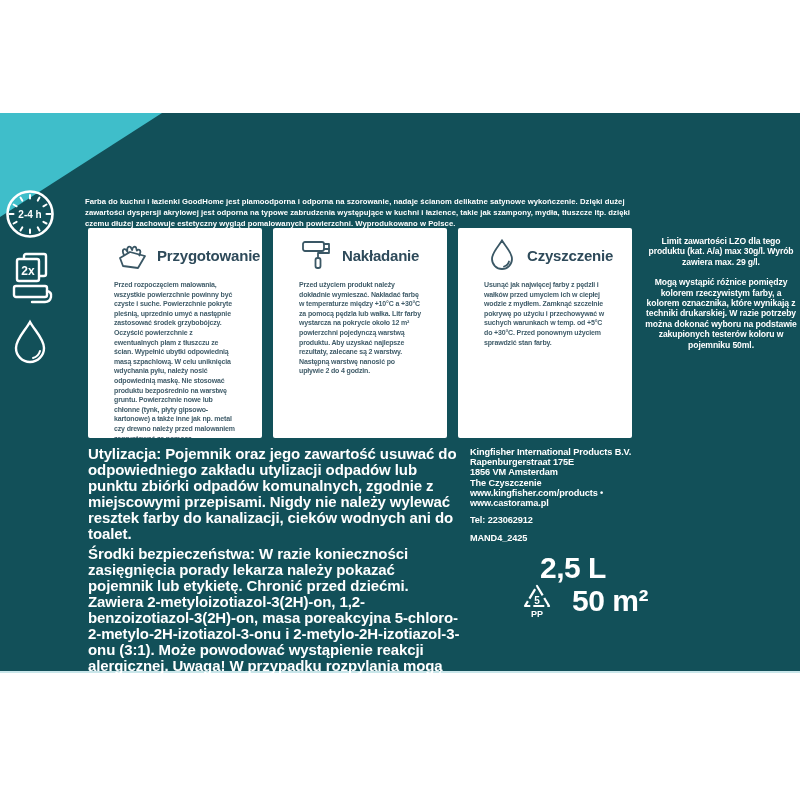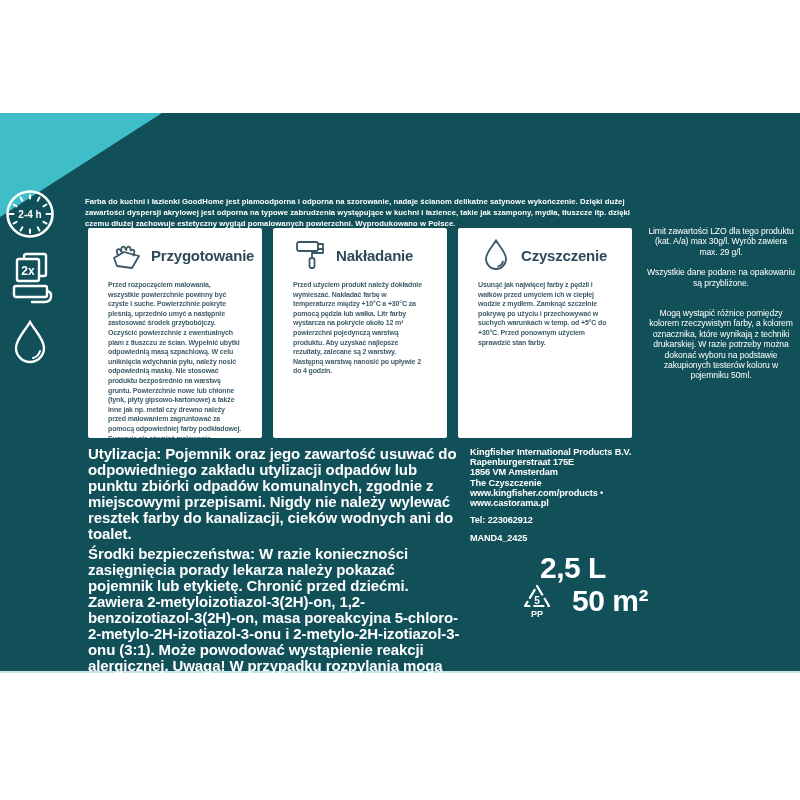--- a/index.html
+++ b/index.html
@@ -11,29 +11,29 @@
          clip-path:polygon(0 0,100% 0,0 100%);}
   
   .icon-clock{position:absolute;left:4px;top:75px;}
   .icon-coats{position:absolute;left:10px;top:137px;}
   .icon-drop-large{position:absolute;left:9px;top:205px;}
   
   .intro{position:absolute;left:85px;top:84px;width:548px;margin:0;
          color:#ffffff;font-size:7.7px;line-height:10.8px;font-weight:700;letter-spacing:.05px;}
   
   .card{position:absolute;top:115px;width:174px;height:210px;background:#ffffff;
-        border-radius:2px;padding:9px 20px;box-sizing:border-box;overflow:hidden;}
+        border-radius:2px;padding:9px 26px;box-sizing:border-box;overflow:hidden;}
   .card1{left:88px;} .card2{left:273px;} .card3{left:458px;}
   .card-head{display:flex;align-items:center;gap:7px;margin-bottom:7px;}
   .card-head svg{flex:0 0 auto;}
   .card-title{margin:0;font-size:15px;font-weight:700;color:#2e4a5a;letter-spacing:-.2px;}
   .card-body{margin:0;font-size:7px;line-height:9.6px;font-weight:600;color:#415d6a;letter-spacing:-.15px;}
   
-  .right-col{position:absolute;left:645px;top:113px;width:152px;text-align:center;
-             color:#ffffff;font-size:8.6px;line-height:10.4px;font-weight:400;letter-spacing:-.1px;}
+  .right-col{position:absolute;left:645px;top:123px;width:152px;text-align:center;
+             color:#ffffff;font-size:8.6px;line-height:10.4px;font-weight:700;letter-spacing:-.1px;}
   .right-col p{margin:0 0 10px 0;}
   .right-col p.gap{margin-bottom:20px;}
   
   .legal{position:absolute;left:88px;top:333px;width:374px;color:#ffffff;
          font-size:15px;line-height:16px;font-weight:600;letter-spacing:-.1px;}
   .legal p{margin:0 0 4px 0;}
   .legal .lbl{font-weight:800;}
   
   .manufacturer{position:absolute;left:470px;top:334px;width:210px;color:#ffffff;
                 font-size:9.2px;line-height:10.2px;font-weight:700;letter-spacing:-.1px;}
@@ -119,21 +119,20 @@
           <path d="M18 3.5 C14 10 8 15.5 8 22 a10 10 0 0 0 20 0 C28 15.5 22 10 18 3.5 Z"></path>
           <path d="M25 24.5 a7 7 0 0 1 -5 5"></path>
         </svg>
         <h3 class="card-title">Czyszczenie</h3>
       </div>
       <p class="card-body">Usunąć jak najwięcej farby z pędzli i wałków przed umyciem ich w ciepłej wodzie z mydłem. Zamknąć szczelnie pokrywę po użyciu i przechowywać w suchych warunkach w temp. od +5°C do +30°C. Przed ponownym użyciem sprawdzić stan farby.</p>
     </div>
 
     <div class="right-col">
       <p>Limit zawartości LZO dla tego produktu (kat. A/a) max 30g/l. Wyrób zawiera max. 29 g/l.</p>
-      <p class="gap">Wszystkie dane podane na opakowaniu są przybliżone.</p>
       <p>Mogą wystąpić różnice pomiędzy kolorem rzeczywistym farby, a kolorem oznacznika, które wynikają z techniki drukarskiej. W razie potrzeby można dokonać wyboru na podstawie zakupionych testerów koloru w pojemniku 50ml.</p>
     </div>
 
     <div class="legal">
       <p><span class="lbl">Utylizacja:</span><span> Pojemnik oraz jego zawartość usuwać do odpowiedniego zakładu utylizacji odpadów lub punktu zbiórki odpadów komunalnych, zgodnie z miejscowymi przepisami. Nigdy nie należy wylewać resztek farby do kanalizacji, cieków wodnych ani do toalet.</span></p>
       <p><span class="lbl">Środki bezpieczeństwa:</span><span> W razie konieczności zasięgnięcia porady lekarza należy pokazać pojemnik lub etykietę. Chronić przed dziećmi. Zawiera 2-metyloizotiazol-3(2H)-on, 1,2-benzoizotiazol-3(2H)-on, masa poreakcyjna 5-chloro-2-metylo-2H-izotiazol-3-onu i 2-metylo-2H-izotiazol-3-onu (3:1). Może powodować wystąpienie reakcji alergicznej. Uwaga! W przypadku rozpylania mogą się tworzyć niebezpieczne respirabilne kropelki. Nie wdychać rozpylonej cieczy lub mgły. Wyrób poddany działaniu produktu biobójczego. Zawiera 2-metyloizotiazol-3(2H)-on, 1,2-benzoizotiazol-3(2H)-on, masę poreakcyjną 5-chloro-2-metylo-2H-izotiazol-3-onu i 2-metylo-2H-izotiazol-3-onu (3:1), 3-jodo-2-propynylobutylokarbaminian (może powodować reakcję alergiczną skóry) dodaną w celu zapewnienia trwałości w czasie przechowywania.</span></p>
     </div>
 
     <div class="manufacturer">
       <div>Kingfisher International Products B.V.</div>

